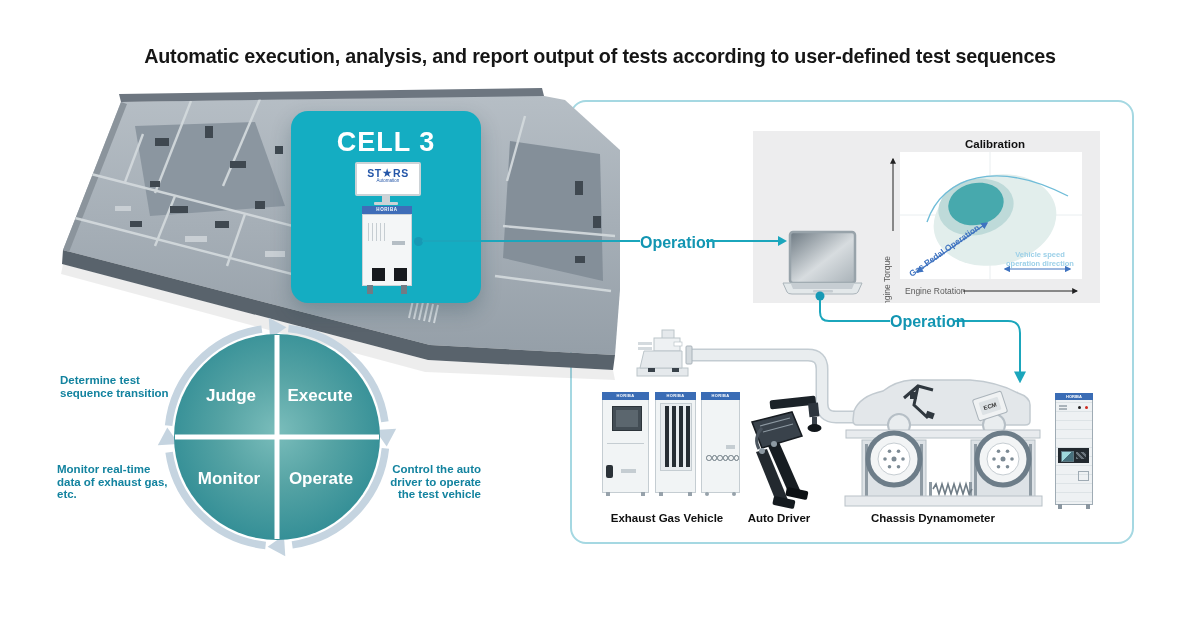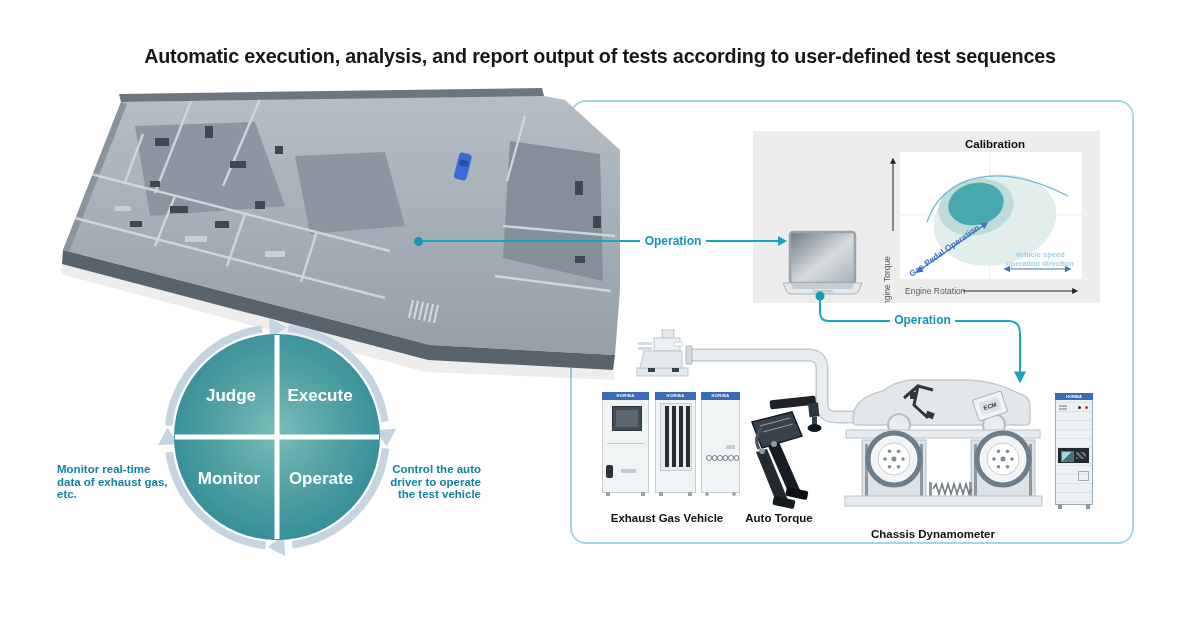--- a/index.html
+++ b/index.html
@@ -29,21 +29,21 @@
             color:#fff;font-size:4.5px;font-weight:bold;text-align:center;line-height:8px;letter-spacing:.6px;}
   .cab-body{position:absolute;left:71px;top:103px;width:50px;height:72px;background:#f4f6f7;border:1px solid #ccd3d8;box-sizing:border-box;}
   .cab-vents{position:absolute;left:5px;top:8px;width:19px;height:18px;
              background:repeating-linear-gradient(90deg,#c6cdd2 0 1px,transparent 1px 4px);}
   .cab-handle{position:absolute;left:29px;top:26px;width:13px;height:4px;background:#b5bec5;}
   .cab-sq{position:absolute;width:13px;height:13px;background:#171a1e;top:53px;}
   .cab-foot{position:absolute;top:174px;width:6px;height:9px;background:#717b84;}
   
   .tline{position:absolute;height:2px;background:#1ba6bc;}
   .tdot{position:absolute;width:9px;height:9px;border-radius:50%;background:#1799b5;}
-  .op-label{position:absolute;font-size:12px;font-weight:bold;color:#1295b2;text-align:center;}
+  .op-label{position:absolute;font-size:16px;font-weight:bold;color:#1295b2;text-align:center;}
   .arrow-r{position:absolute;width:0;height:0;border-left:9px solid #1ba6bc;
            border-top:5px solid transparent;border-bottom:5px solid transparent;}
   
   .note{position:absolute;font-size:11.5px;font-weight:bold;color:#13839f;line-height:12.5px;white-space:pre-line;}
   .note.right{text-align:right;}
   
   .blabel{position:absolute;font-size:11.5px;font-weight:bold;color:#101010;text-align:center;}
   .autodrv{position:absolute;left:857px;top:352px;width:160px;text-align:center;
            font-size:19px;font-weight:bold;color:#0c0c0c;letter-spacing:.2px;}
   
@@ -340,23 +340,41 @@
     <div class="rack-screenbox">
       <div class="rack-mini"></div>
       <div class="rack-hatch"></div>
     </div>
     <div class="rack-sq"></div>
     <div class="rack-foot" style="left:2px"></div>
     <div class="rack-foot" style="right:2px"></div>
   </div>
 
   <div class="blabel" style="left:592px;top:512px;width:150px">Exhaust Gas Vehicle</div>
-  <div class="blabel" style="left:719px;top:512px;width:120px">Auto Torque</div>
-  <div class="blabel" style="left:853px;top:528px;width:160px">Chassis Dynamometer</div>
-
+  <div class="blabel" style="left:719px;top:512px;width:120px">Auto Driver</div>
+  <div class="blabel" style="left:853px;top:512px;width:160px">Chassis Dynamometer</div>
+
+  <div class="cell-card">
+    <div class="cell-title">CELL 3</div>
+    <div class="monitor">
+      <div class="logo"><span>ST</span><span class="star">★</span><span>RS</span></div>
+      <div class="logo-sub">Automation</div>
+    </div>
+    <div class="m-neck"></div>
+    <div class="m-base"></div>
+    <div class="cab-head">HORIBA</div>
+    <div class="cab-body">
+      <div class="cab-vents"></div>
+      <div class="cab-handle"></div>
+      <div class="cab-sq" style="left:9px"></div>
+      <div class="cab-sq" style="left:31px"></div>
+    </div>
+    <div class="cab-foot" style="left:76px"></div>
+    <div class="cab-foot" style="left:110px"></div>
+  </div>
 
   <svg class="abs" style="left:157px;top:317px" width="240" height="240" viewBox="0 0 240 240">
     <g fill="#c5d4e0" stroke="#c5d4e0">
       <path d="M11.6 108.6 A109 109 0 0 1 104.8 12.1" fill="none" stroke-width="7.5"></path>
       <path d="M131.4 11.6 A109 109 0 0 1 227.9 104.8" fill="none" stroke-width="7.5"></path>
       <path d="M228.4 131.4 A109 109 0 0 1 135.2 227.9" fill="none" stroke-width="7.5"></path>
       <path d="M108.6 228.4 A109 109 0 0 1 12.1 135.2" fill="none" stroke-width="7.5"></path>
       <polygon points="129.4,10.2 111.7,0.8 113.1,21.8" stroke="none"></polygon>
       <polygon points="229.7,129.4 239.2,111.7 218.2,113.1" stroke="none"></polygon>
       <polygon points="110.6,229.7 128.3,239.2 126.9,218.2" stroke="none"></polygon>
@@ -366,20 +384,22 @@
     <line x1="120" y1="18" x2="120" y2="222" stroke="#ffffff" stroke-width="5"></line>
     <line x1="18" y1="120" x2="222" y2="120" stroke="#ffffff" stroke-width="5"></line>
     <g fill="#ffffff" font-weight="bold" font-size="17" text-anchor="middle">
       <text x="74" y="84">Judge</text>
       <text x="163" y="84">Execute</text>
       <text x="72" y="167">Monitor</text>
       <text x="164" y="167">Operate</text>
     </g>
   </svg>
 
+  <div class="note" style="left:60px;top:374px;width:130px">Determine test
+sequence transition</div>
   <div class="note" style="left:57px;top:463px;width:130px">Monitor real-time
 data of exhaust gas,
 etc.</div>
   <div class="note right" style="left:361px;top:463px;width:120px">Control the auto
 driver to  operate
 the test vehicle</div>
 
   <div class="tdot" style="left:414px;top:237px"></div>
   <div class="tline" style="left:422px;top:240px;width:218px"></div>
   <div class="op-label" style="left:640px;top:234px;width:66px">Operation</div>

